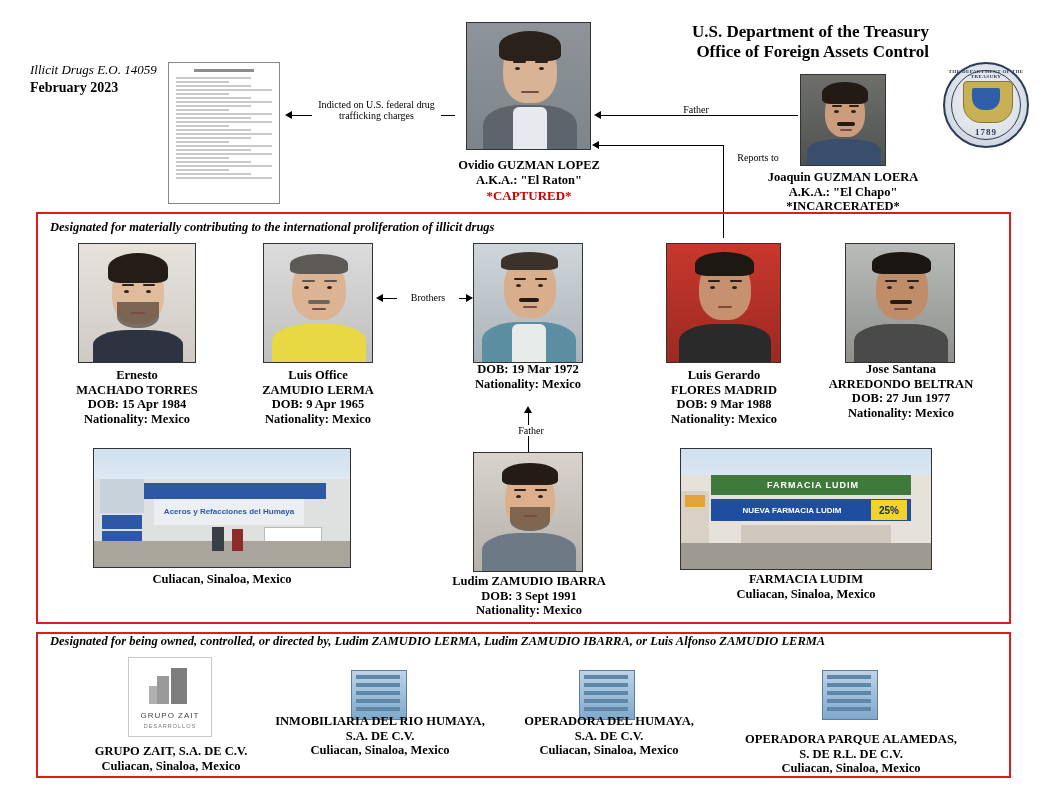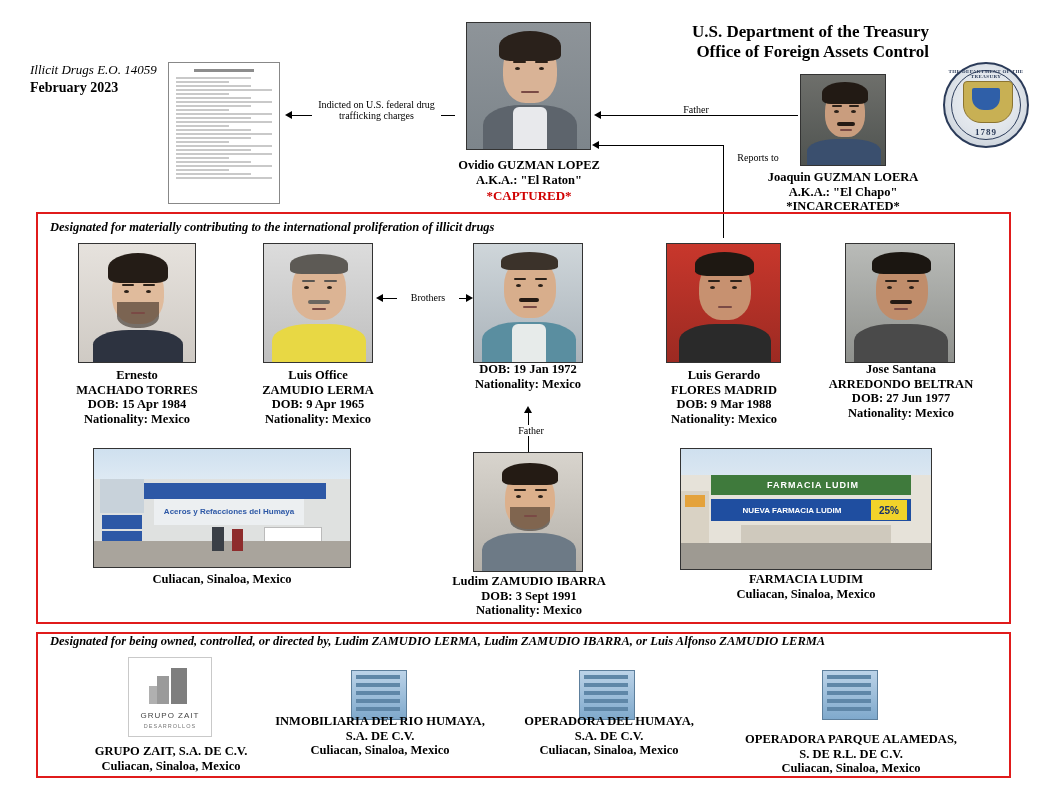--- a/index.html
+++ b/index.html
@@ -291,21 +291,21 @@
     <div class="brow" style="left:40px;top:34px;width:12px;"></div>
     <div class="brow" style="left:61px;top:34px;width:12px;"></div>
     <div class="eye" style="left:42px;top:40px;"></div>
     <div class="eye" style="left:64px;top:40px;"></div>
     <div class="stache" style="left:45px;top:54px;width:20px;"></div>
     <div class="mouth" style="left:49px;top:62px;width:14px;"></div>
     <div class="body" style="left:8px;top:78px;width:94px;height:44px;background:#5a8ea0;"></div>
     <div class="bg" style="left:38px;top:80px;width:34px;height:42px;background:#e7ebea;border-radius:6px 6px 0 0;"></div>
   </div>
   <div class="cap" style="left:455px;top:362px;width:146px;">
-    <div>DOB: 19 Jan 1972</div>
+    <div>DOB: 19 Mar 1972</div>
     <div>Nationality: Mexico</div>
   </div>
 
   <div class="vline" style="left:528px;top:412px;height:40px;"></div>
   <div class="arrow-u" style="left:524px;top:406px;"></div>
   <div class="conn-label" style="left:508px;top:425px;width:42px;">Father</div>
 
   <div class="photo" style="left:666px;top:243px;width:115px;height:120px;">
     <div class="bg" style="background:linear-gradient(#c8372c,#9c2a22);"></div>
     <div class="head" style="left:32px;top:14px;width:52px;height:62px;background:#c79170;"></div>

